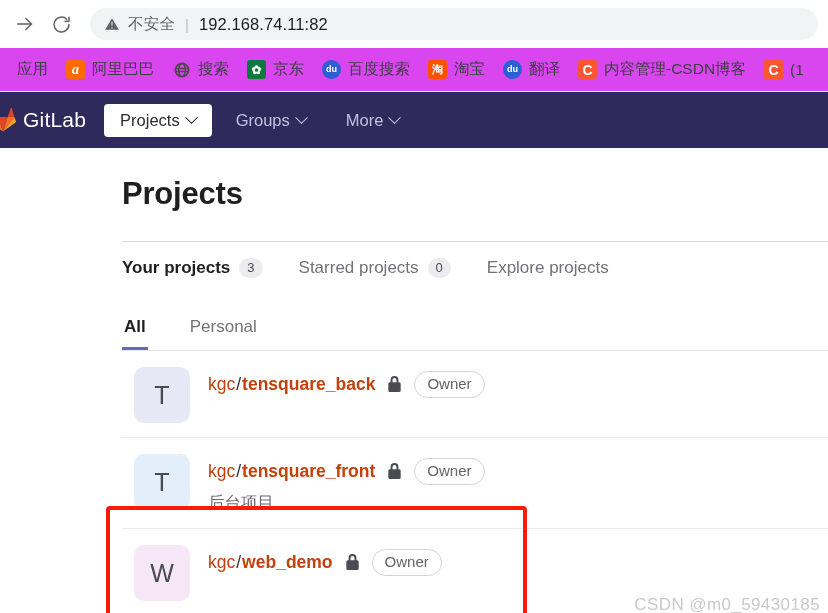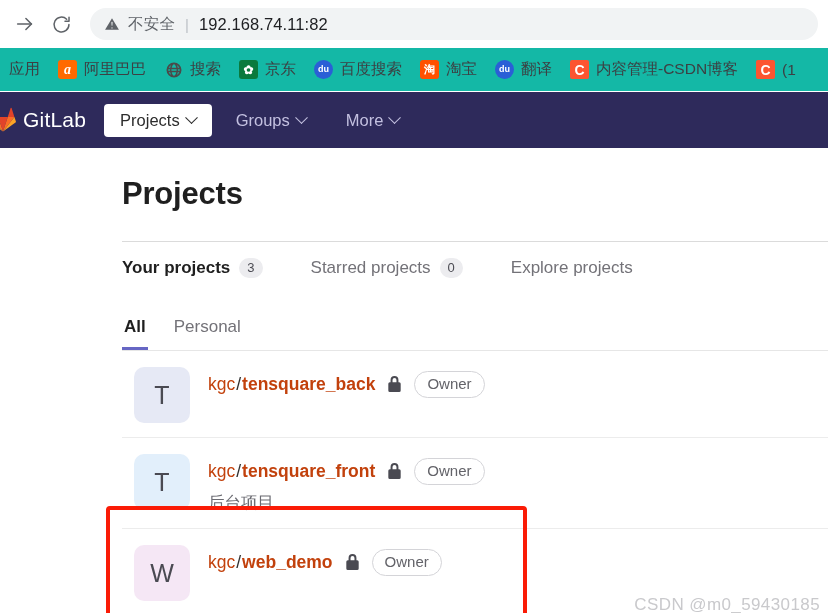--- a/index.html
+++ b/index.html
@@ -60,24 +60,24 @@
     color: #202124;
     white-space: nowrap;
     overflow: hidden;
     text-overflow: ellipsis;
     letter-spacing: .1px;
   }
 
   
   .bookmarks-bar {
     height: 44px;
-    background: #14b8a6;
-    display: flex;
-    align-items: center;
-    padding: 0 4px 0 0;
+    background: #d946ef;
+    display: flex;
+    align-items: center;
+    padding: 0 4px 0 8px;
     gap: 0;
     overflow: hidden;
     white-space: nowrap;
     border-bottom: 1px solid #ffffff;
   }
   .bookmark {
     display: flex;
     align-items: center;
     gap: 7px;
     padding: 5px 9px;
@@ -170,21 +170,21 @@
     padding-top: 28px;
     letter-spacing: -.2px;
   }
 
   
   .top-tabs {
     margin-top: 29px;
     border-top: 1px solid #dbdbdb;
     display: flex;
     align-items: center;
-    gap: 16px;
+    gap: 4px;
     padding-top: 0;
     margin-right: 0;
   }
   .top-tab {
     display: flex;
     align-items: center;
     gap: 9px;
     padding: 16px 14px 13px 0;
     margin-right: 18px;
     font-size: 17px;
@@ -198,21 +198,21 @@
     font-weight: 400;
     border-radius: 10px;
     padding: 2px 8px;
     line-height: 1.25;
   }
 
   
   .sub-tabs {
     display: flex;
     align-items: flex-end;
-    gap: 0;
+    gap: 16px;
     margin-top: 20px;
     border-bottom: 1px solid #e6e6e6;
   }
   .sub-tab {
     font-size: 17px;
     color: #737278;
     padding: 6px 2px 10px 2px;
     margin-right: 24px;
     border-bottom: 3px solid transparent;
   }

